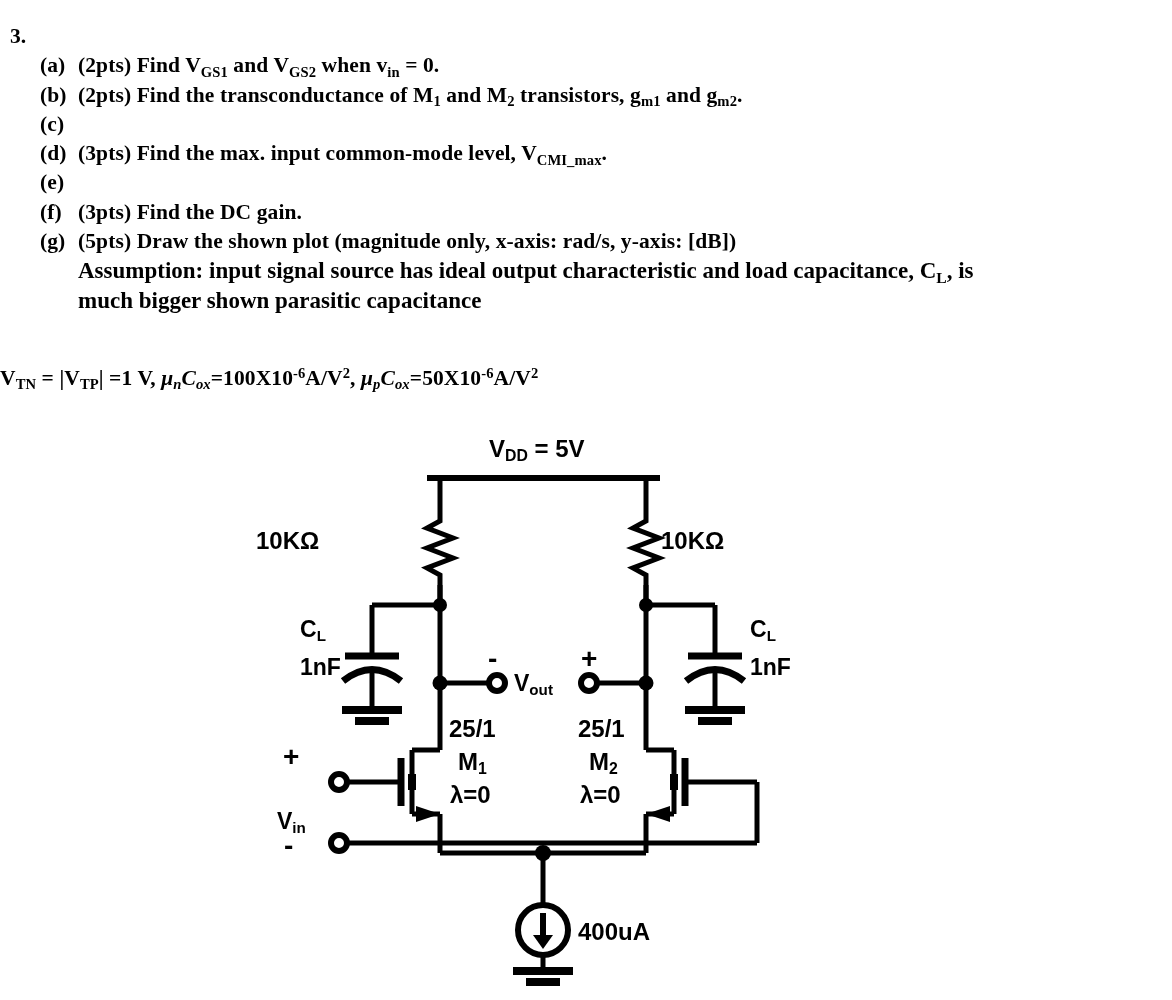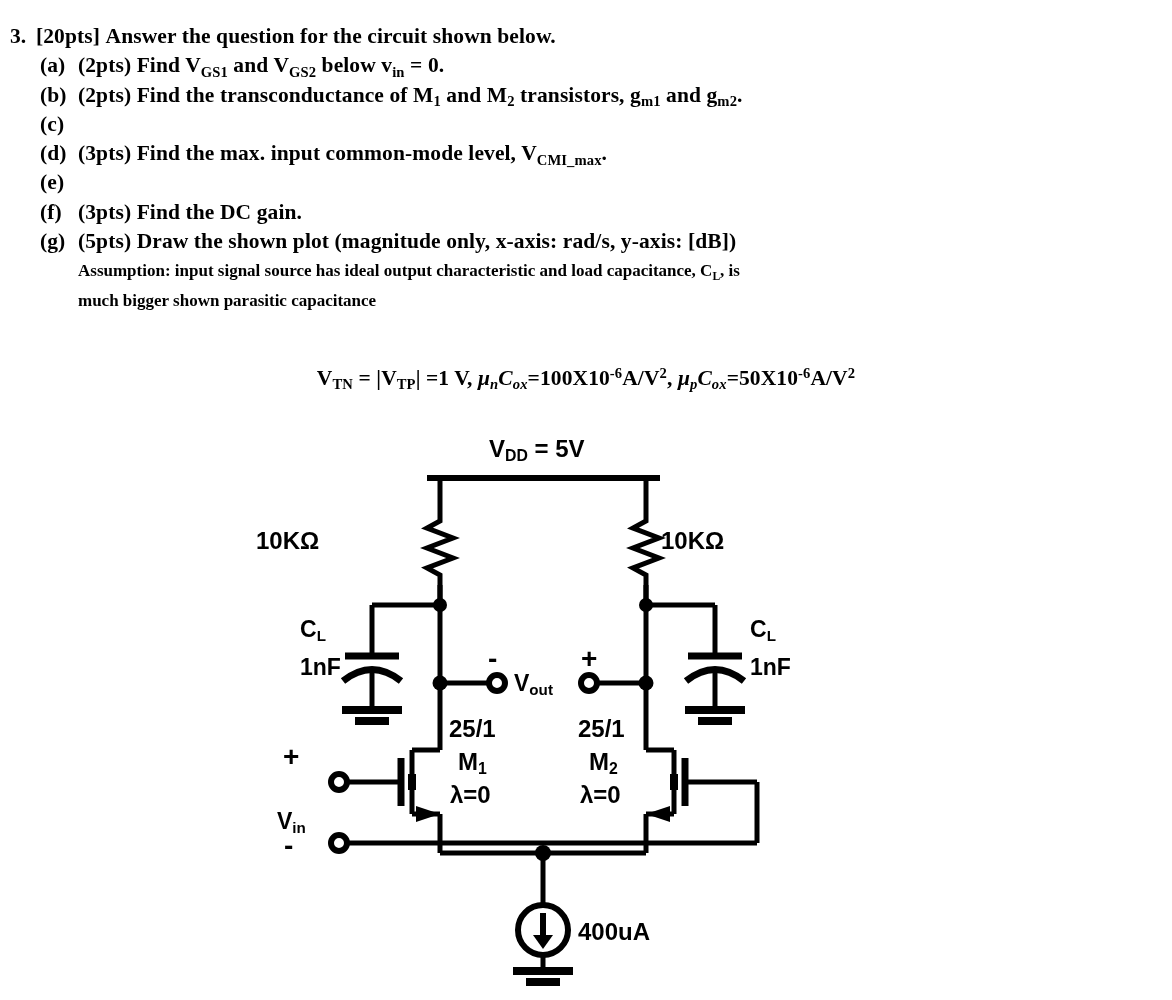--- a/index.html
+++ b/index.html
@@ -38,21 +38,21 @@
     padding-left: 10px;
   }
   .q-main .marker { width: 26px; flex: 0 0 26px; }
 
   .q-sub { padding-left: 40px; }
   .q-sub .marker { width: 38px; flex: 0 0 38px; }
 
   .q-cont {
     padding-left: 40px;
     font-weight: bold;
-    font-size: 17px;
+    font-size: 23px;
     line-height: 29.3px;
   }
   .q-cont-inner { margin-left: 38px; }
 
   sub {
     font-size: 0.68em;
     vertical-align: baseline;
     position: relative;
     top: 0.30em;
     line-height: 0;
@@ -65,21 +65,21 @@
     line-height: 0;
   }
   .ital { font-style: italic; }
 
   
   #param-line {
     position: absolute;
     left: 0;
     top: 366px;
     width: 1172px;
-    text-align: center;
+    text-align: left;
     font-weight: bold;
     font-size: 21.5px;
     letter-spacing: 0.1px;
   }
 
   
   #circuit {
     position: absolute;
     left: 0;
     top: 425px;
@@ -98,26 +98,25 @@
   .lbl-28 { font-size: 28px; }
   .sub-s { font-size: 0.66em; baseline-shift: -28%; }
 </style>
 </head>
 <body>
 
 <div id="question-block">
 
   <div class="q-row q-main">
     <span class="marker">3.</span>
-    <span><span>[20pts]</span>&nbsp;<span>Answer the question for the circuit shown below.</span></span>
   </div>
 
   <div class="q-row q-sub">
     <span class="marker">(a)</span>
-    <span><span>(2pts)</span>&nbsp;<span>Find V</span><sub>GS1</sub><span> and V</span><sub>GS2</sub><span> below v</span><sub>in</sub><span> = 0.</span></span>
+    <span><span>(2pts)</span>&nbsp;<span>Find V</span><sub>GS1</sub><span> and V</span><sub>GS2</sub><span> when v</span><sub>in</sub><span> = 0.</span></span>
   </div>
 
   <div class="q-row q-sub">
     <span class="marker">(b)</span>
     <span><span>(2pts)</span>&nbsp;<span>Find the transconductance of M</span><sub>1</sub><span> and M</span><sub>2</sub><span> transistors, g</span><sub>m1</sub><span> and g</span><sub>m2</sub><span>.</span></span>
   </div>
 
   <div class="q-row q-sub">
     <span class="marker">(c)</span>
   </div>

